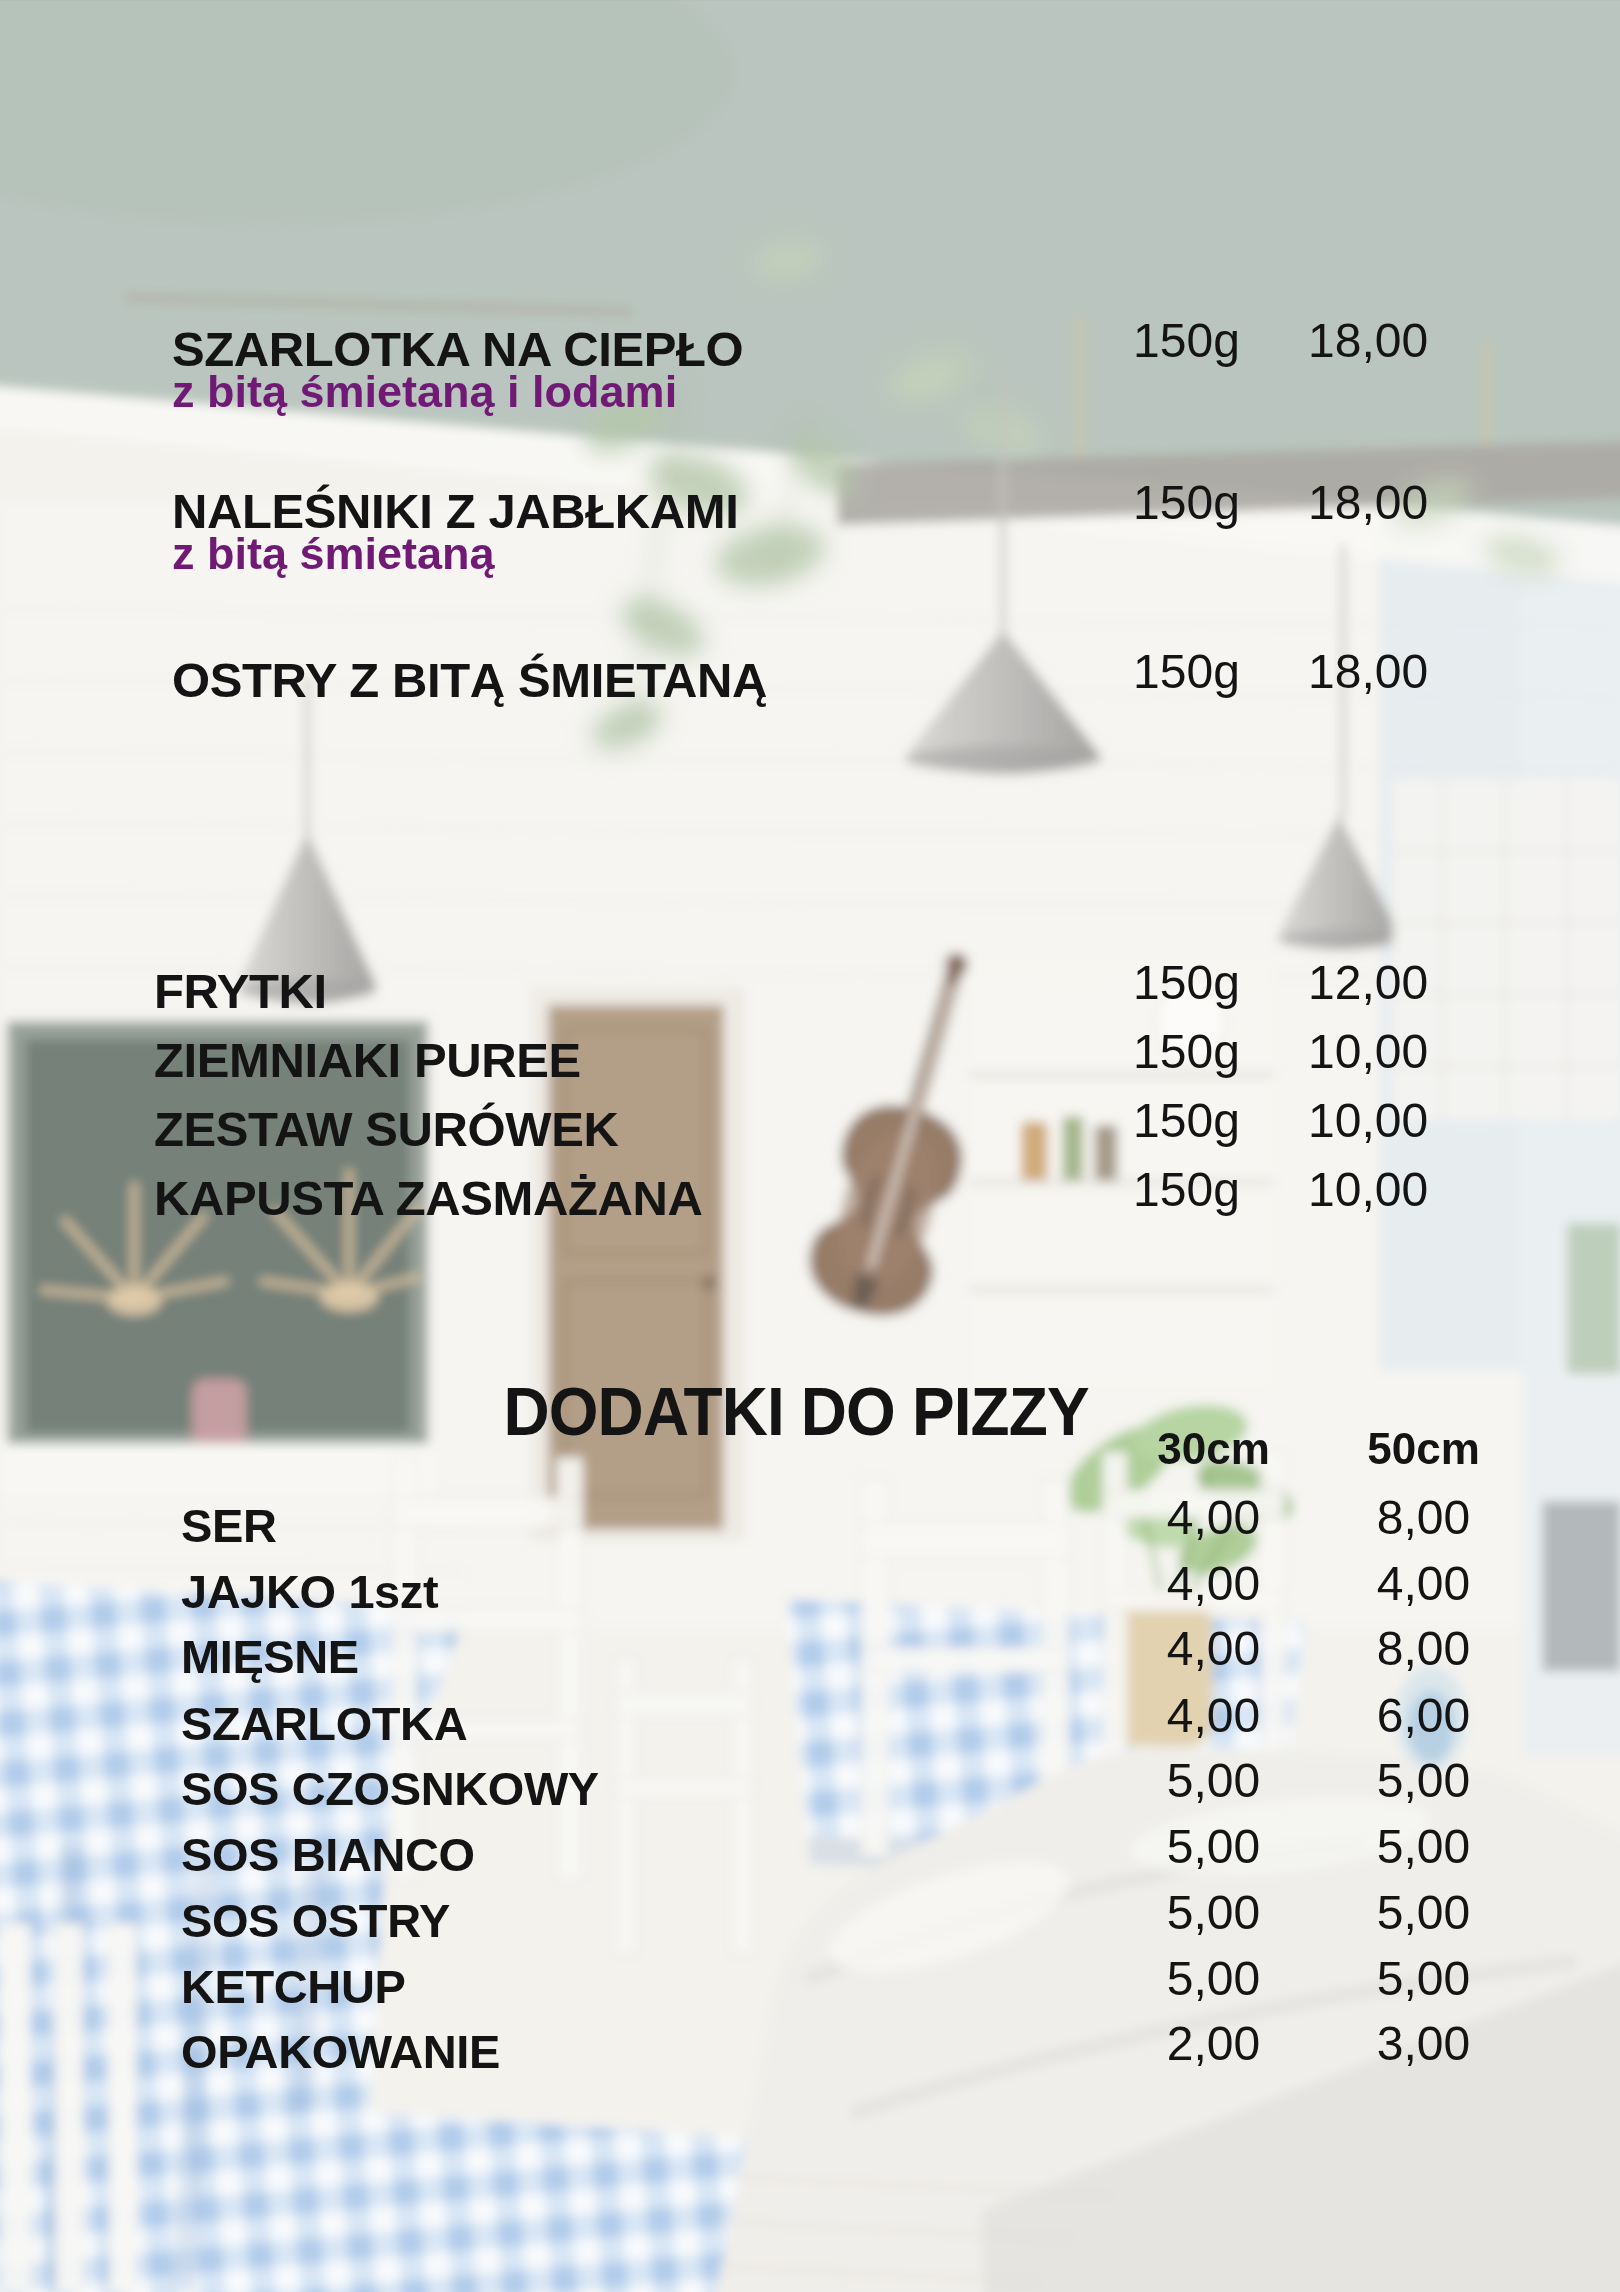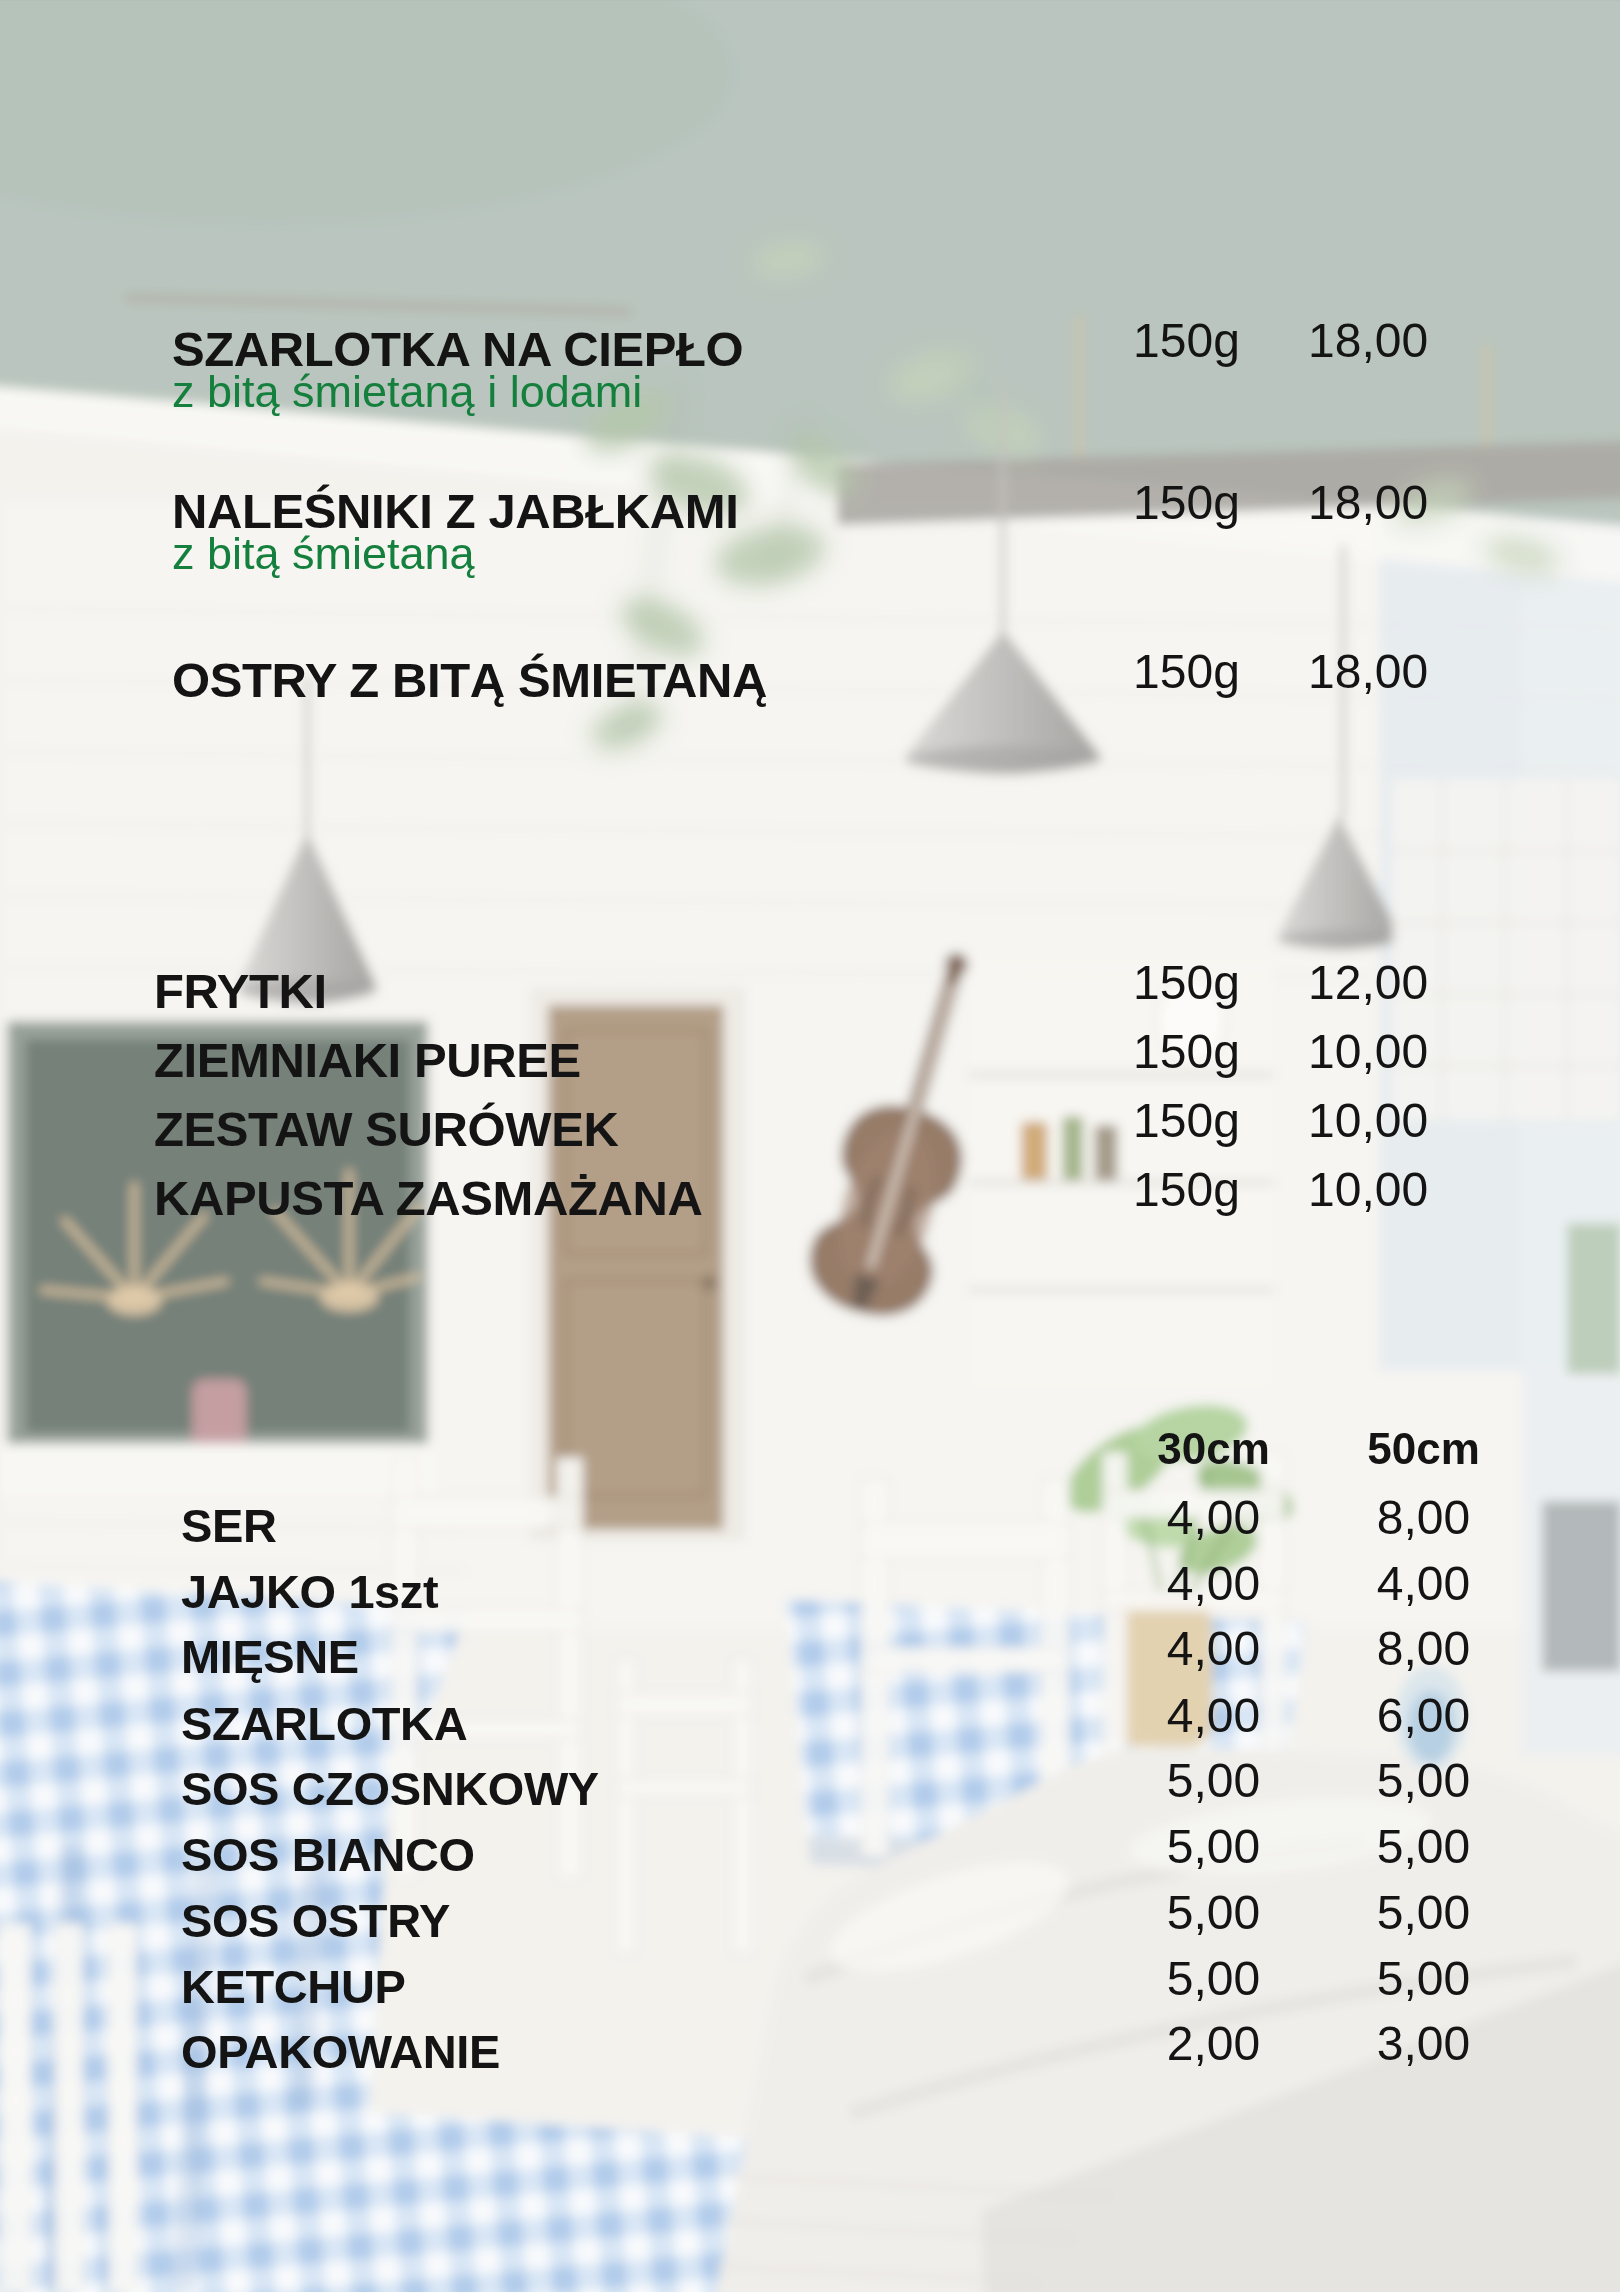--- a/index.html
+++ b/index.html
@@ -15,21 +15,21 @@
   .section-title{
     position:absolute;left:0;right:0;text-align:center;
     font-size:68px;font-weight:700;letter-spacing:-0.9px;line-height:1;
   }
   .section-title .t{display:inline-block;transform:scaleX(.94);}
   .row{position:absolute;left:0;top:0;width:100%;height:0;overflow:visible;}
   .row span{position:absolute;line-height:1;}
   .item-name{left:172px;font-size:49px;font-weight:700;letter-spacing:-0.4px;margin-top:8px;}
   .sides .item-name{left:154px;}
   .pizza .item-name{left:181px;font-size:47px;}
-  .item-desc{left:172px;top:52px;font-size:45px;font-weight:400;color:#15803d;}
+  .item-desc{left:172px;top:52px;font-size:45px;font-weight:700;color:#701a75;}
   .item-weight{left:1097px;width:179px;text-align:center;font-size:48px;font-weight:400;}
   .item-price{left:1308px;width:179px;font-size:48px;font-weight:400;}
   .p30{left:1124px;width:179px;text-align:center;font-size:48px;font-weight:400;}
   .p50{left:1334px;width:179px;text-align:center;font-size:48px;font-weight:400;}
   .size-head{position:absolute;font-size:44px;font-weight:700;line-height:1;width:179px;text-align:center;}
   .size-head.h30{left:1124px;}
   .size-head.h50{left:1334px;}
 </style>
 </head>
 <body>
@@ -307,20 +307,23 @@
       <span class="item-name">ZESTAW SURÓWEK</span>
       <span class="item-weight">150g</span>
       <span class="item-price">10,00</span>
     </div>
     <div class="row sides" style="top:1166px">
       <span class="item-name">KAPUSTA ZASMAŻANA</span>
       <span class="item-weight">150g</span>
       <span class="item-price">10,00</span>
     </div>
 
+    <div class="section-title" style="top:1377px">
+      <span class="t" style="transform:translateX(-14.3px) scaleX(.94)">DODATKI DO PIZZY</span>
+    </div>
     <div class="size-head h30" style="top:1427px">30cm</div>
     <div class="size-head h50" style="top:1427px">50cm</div>
 
     <div class="row pizza" style="top:1494px">
       <span class="item-name">SER</span>
       <span class="p30">4,00</span>
       <span class="p50">8,00</span>
     </div>
     <div class="row pizza" style="top:1560px">
       <span class="item-name">JAJKO 1szt</span>

